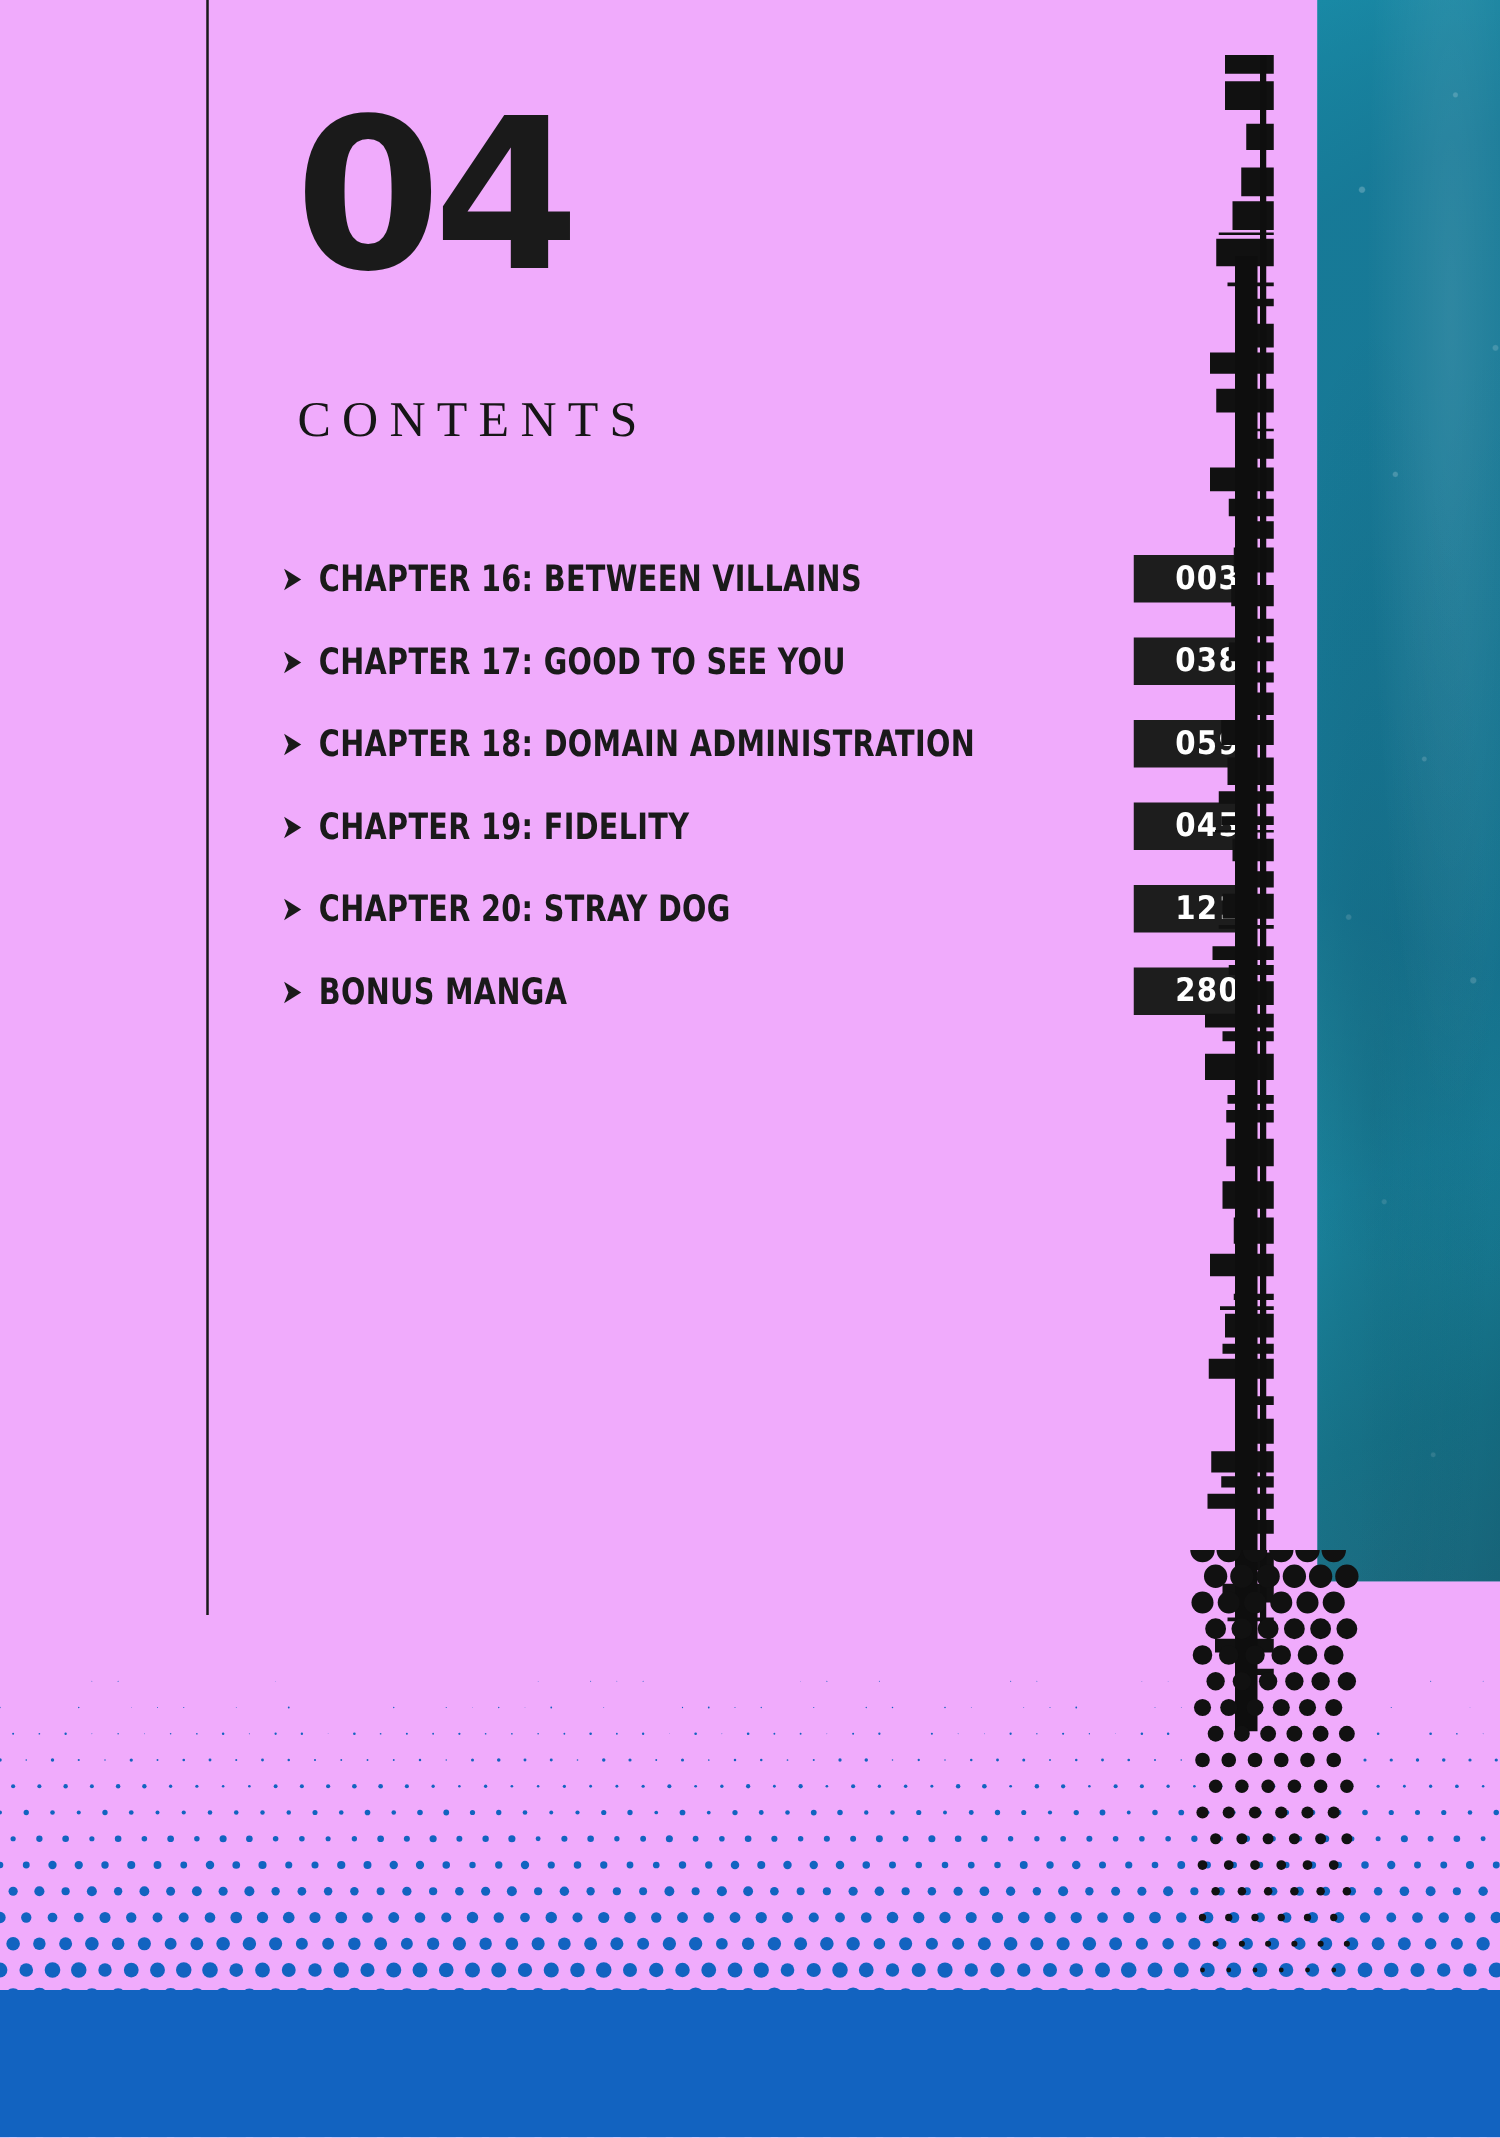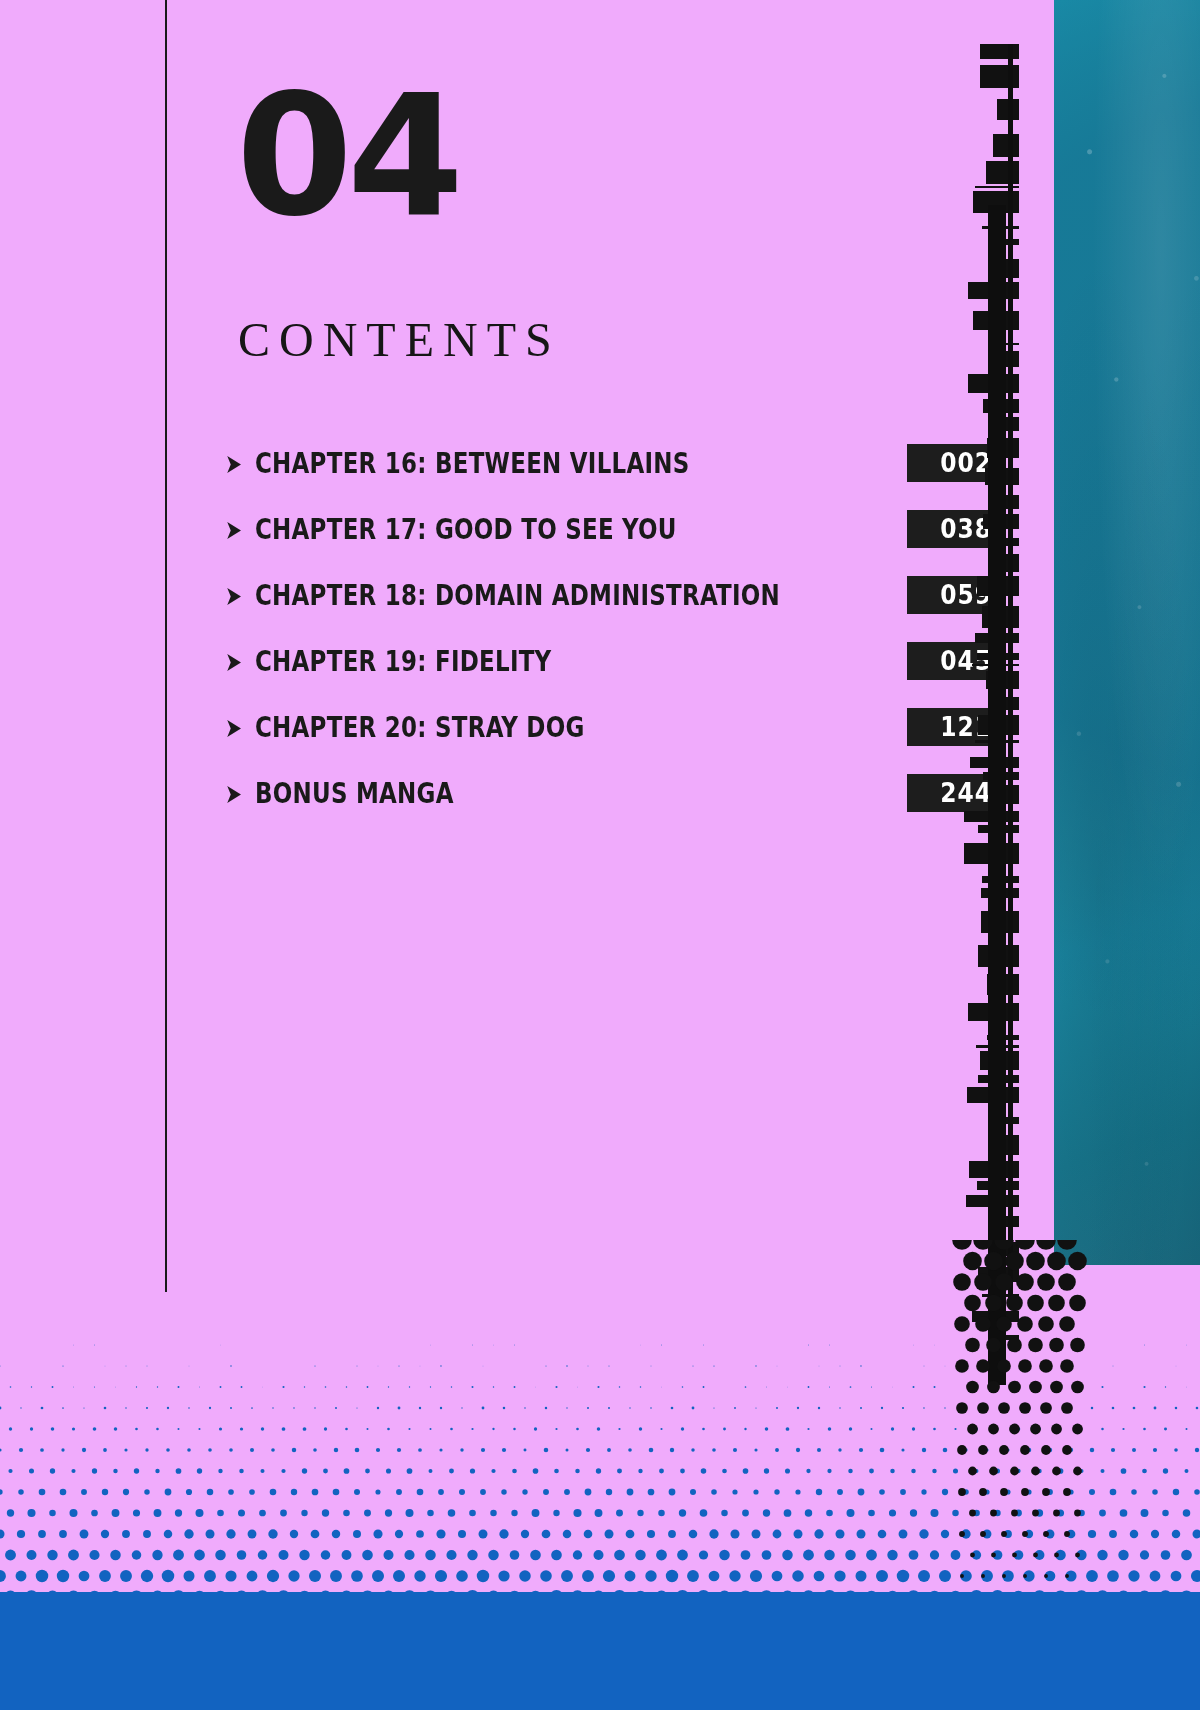--- a/index.html
+++ b/index.html
@@ -39,21 +39,21 @@
     letter-spacing: -6px;
     color: #1a1a1a;
   }
 
   
   .contents-heading {
     position: absolute;
     left: 238px;
     top: 312px;
     font-family: "Liberation Serif", serif;
-    font-size: 48px;
+    font-size: 40px;
     font-weight: 400;
     letter-spacing: 9px;
     color: #161616;
   }
 
   
   .toc {
     position: absolute;
     left: 225px;
     top: 430px;
@@ -199,21 +199,21 @@
 
   <div class="volume-number">04</div>
 
   <div class="contents-heading">CONTENTS</div>
 
   <div class="toc">
 
     <div class="toc-row">
       <span class="bullet">➤</span>
       <span class="toc-title">CHAPTER 16: BETWEEN VILLAINS</span>
-      <span class="page-box">002</span>
+      <span class="page-box">003</span>
     </div>
 
     <div class="toc-row">
       <span class="bullet">➤</span>
       <span class="toc-title">CHAPTER 17: GOOD TO SEE YOU</span>
       <span class="page-box">038</span>
     </div>
 
     <div class="toc-row">
       <span class="bullet">➤</span>
@@ -229,21 +229,21 @@
 
     <div class="toc-row">
       <span class="bullet">➤</span>
       <span class="toc-title">CHAPTER 20: STRAY DOG</span>
       <span class="page-box">121</span>
     </div>
 
     <div class="toc-row">
       <span class="bullet">➤</span>
       <span class="toc-title">BONUS MANGA</span>
-      <span class="page-box">244</span>
+      <span class="page-box">280</span>
     </div>
 
   </div>
 
   <div class="barcode" id="barcode">
       <i style="top: 0px; height: 15px; width: 39px; left: 17px;"></i>
       <i style="top: 21px; height: 23px; width: 39px; left: 17px;"></i>
       <i style="top: 55px; height: 21px; width: 22px; left: 34px;"></i>
       <i style="top: 90px; height: 23px; width: 26px; left: 30px;"></i>
       <i style="top: 117px; height: 23px; width: 33px; left: 23px;"></i>

